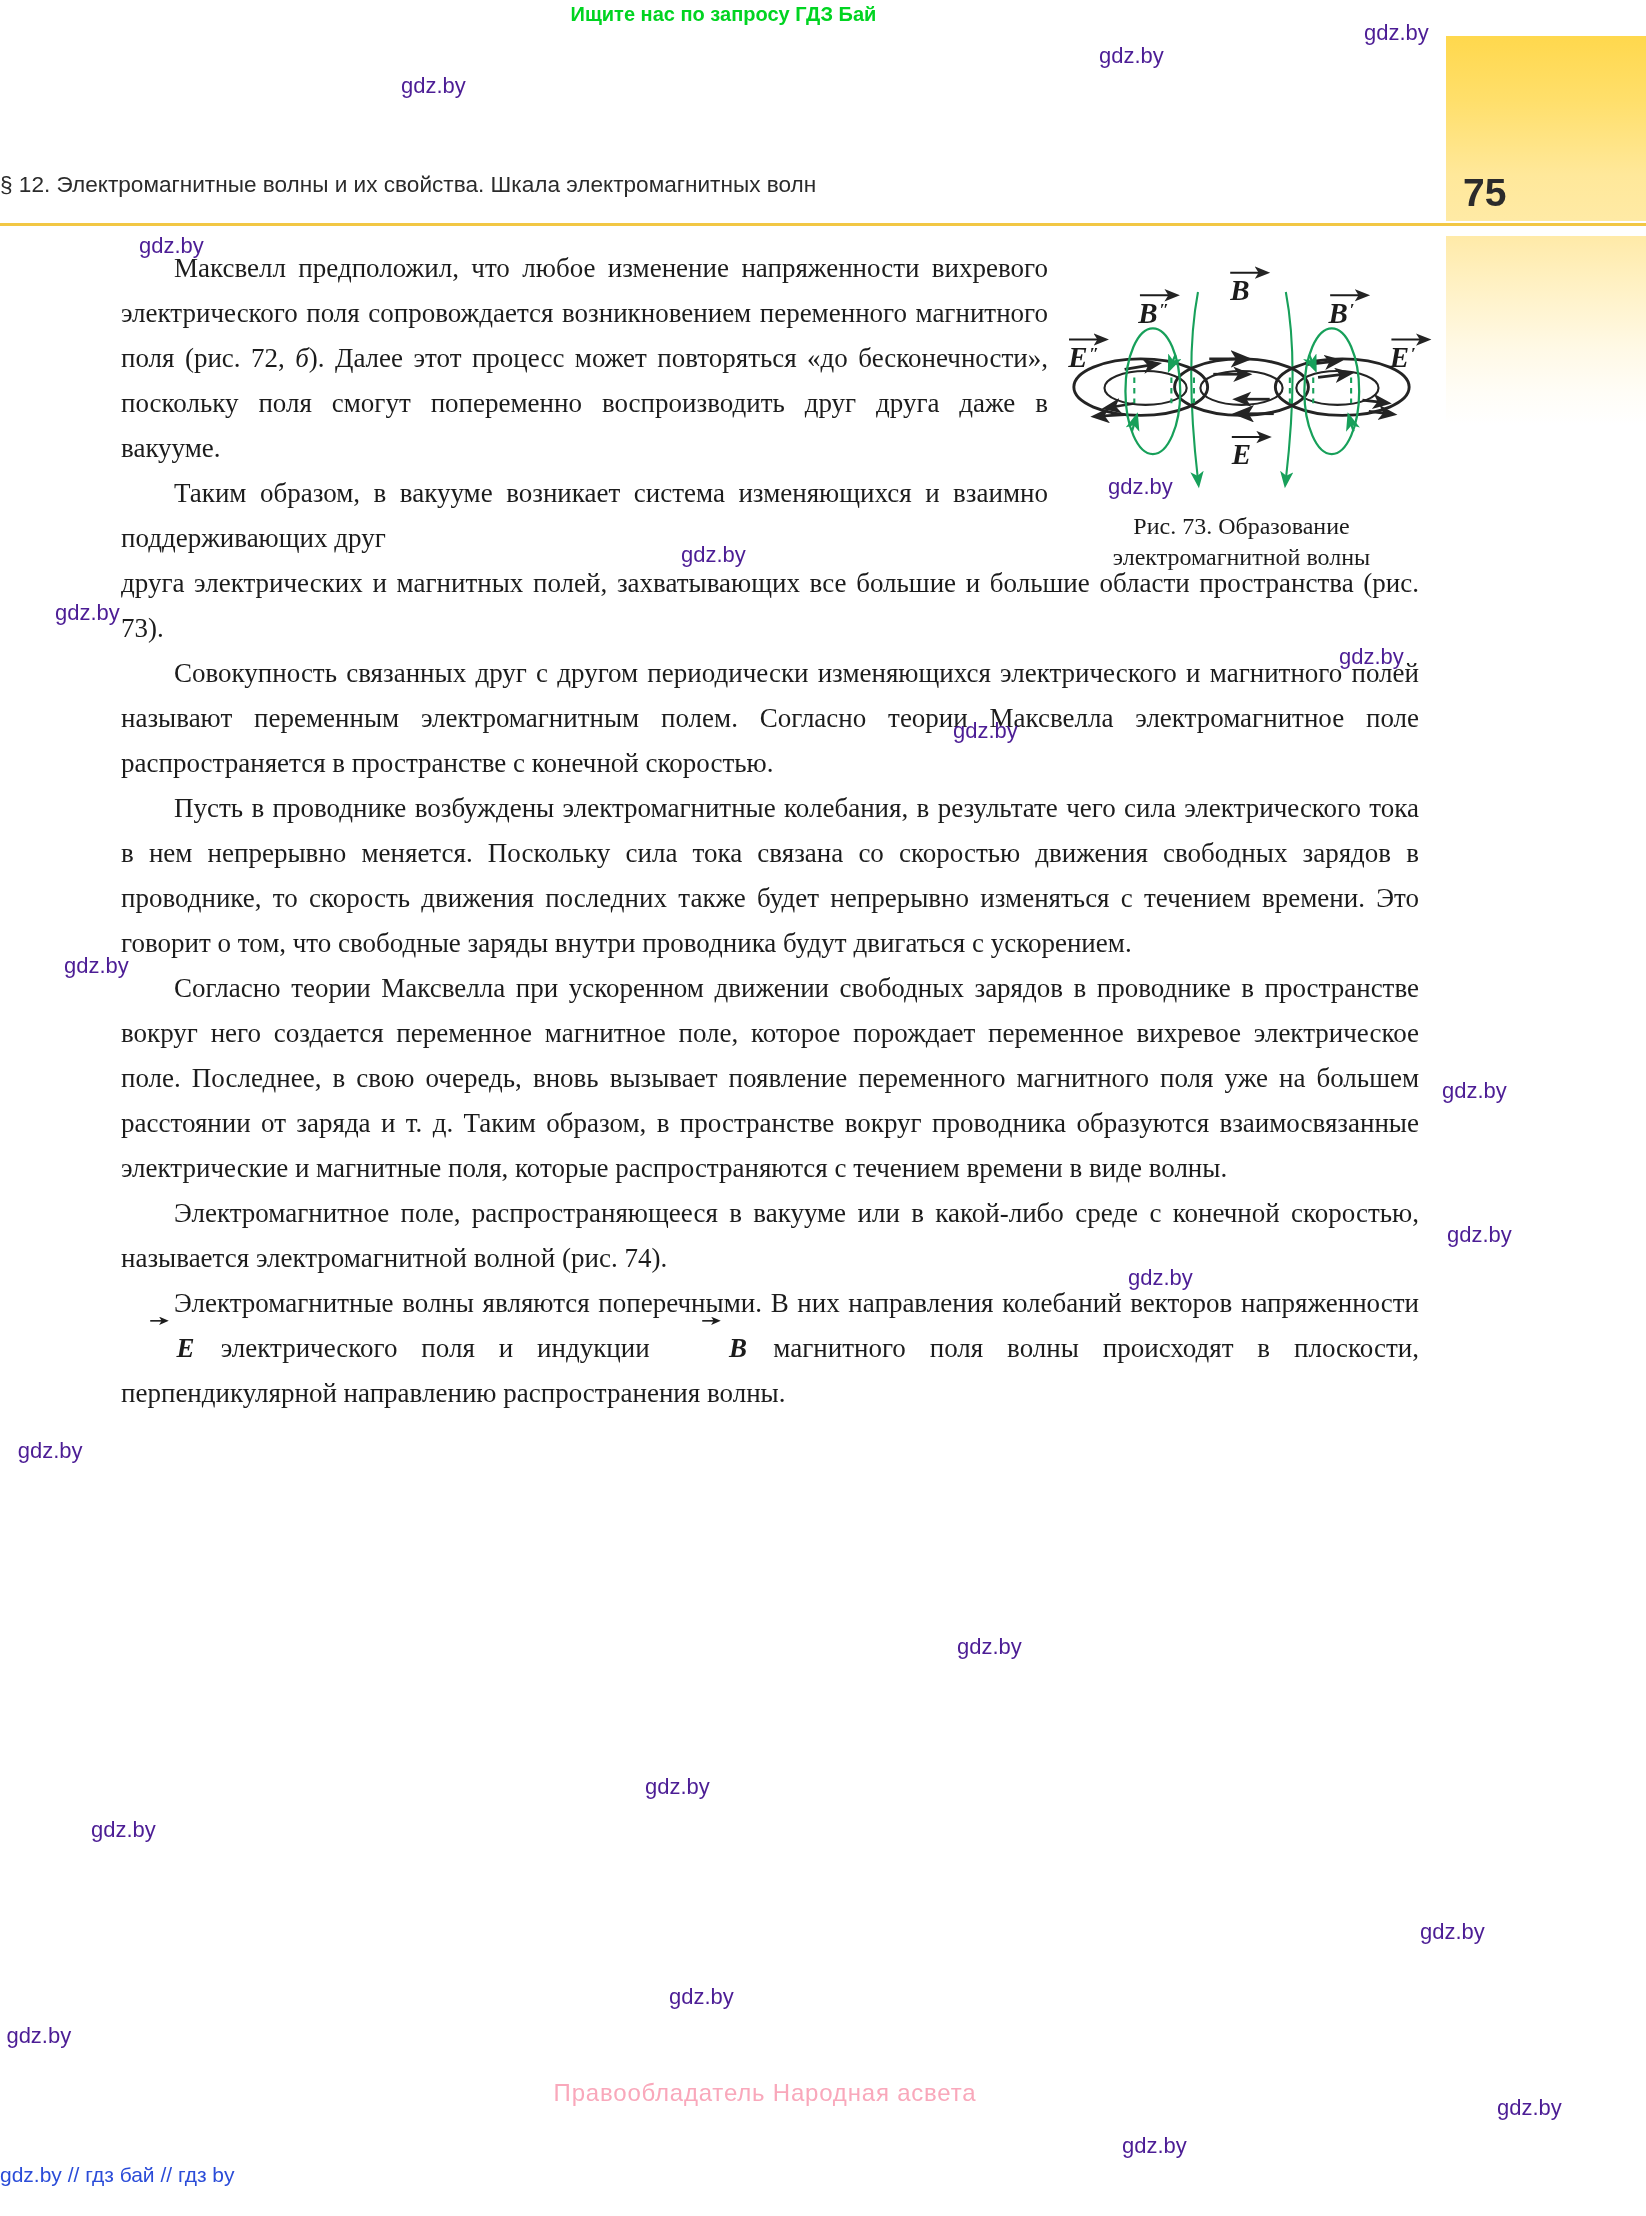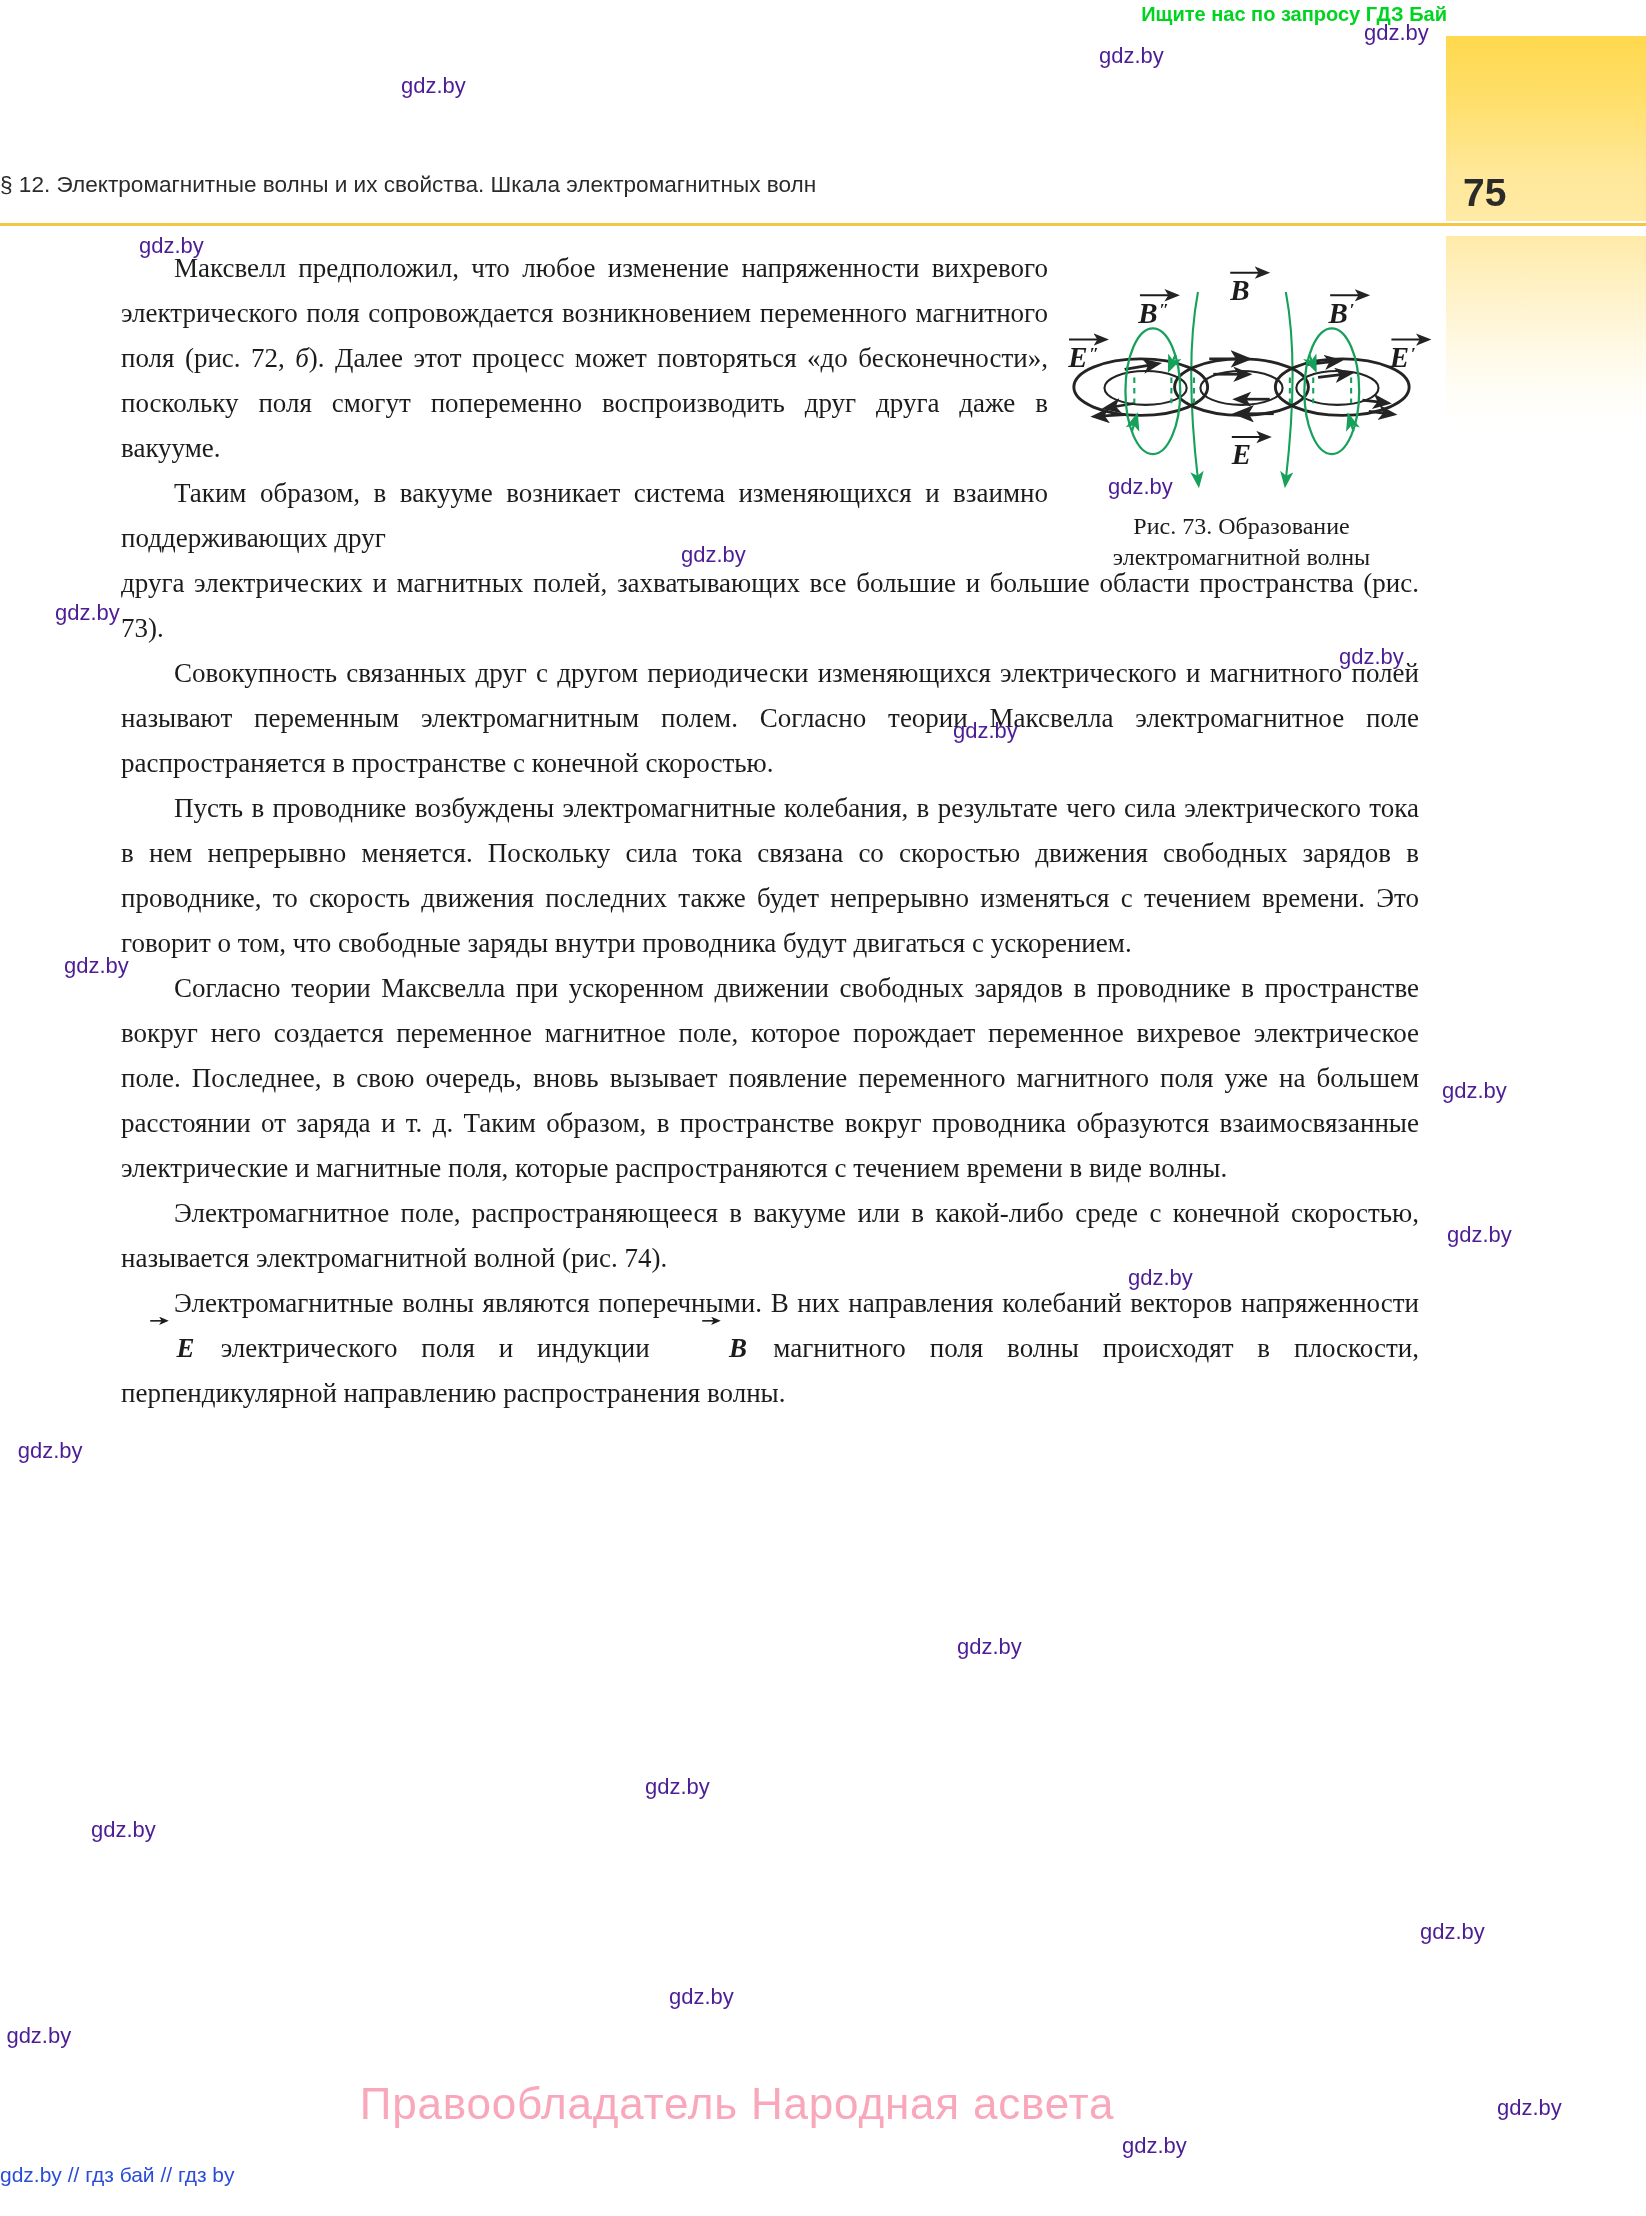--- a/index.html
+++ b/index.html
@@ -14,21 +14,21 @@
     overflow: hidden;
     font-family: "Liberation Serif", serif;
   }
 
   
   .promo-banner {
     position: absolute;
     top: 3.2px;
     left: 0;
     width: 1447px;
-    text-align: right;
+    text-align: center;
     font-family: "Liberation Sans", sans-serif;
     font-size: 20px;
     font-weight: bold;
     color: #00d421;
     letter-spacing: 0px;
   }
 
   
   .page-tab {
     position: absolute;
@@ -143,23 +143,24 @@
   }
 
   
   .copyright {
     position: absolute;
     left: 0;
     top: 2079px;
     width: 1474px;
     text-align: center;
     font-family: "Liberation Sans", sans-serif;
-    font-size: 44px;
+    font-size: 24px;
     color: #f9a8bb;
     letter-spacing: 0.8px;
+    padding-left: 28px;
   }
   .footer-links {
     position: absolute;
     left: 0;
     top: 2163px;
     width: 1647px;
     text-align: left;
     font-family: "Liberation Sans", sans-serif;
     font-size: 21px;
     color: #2b4cd8;

